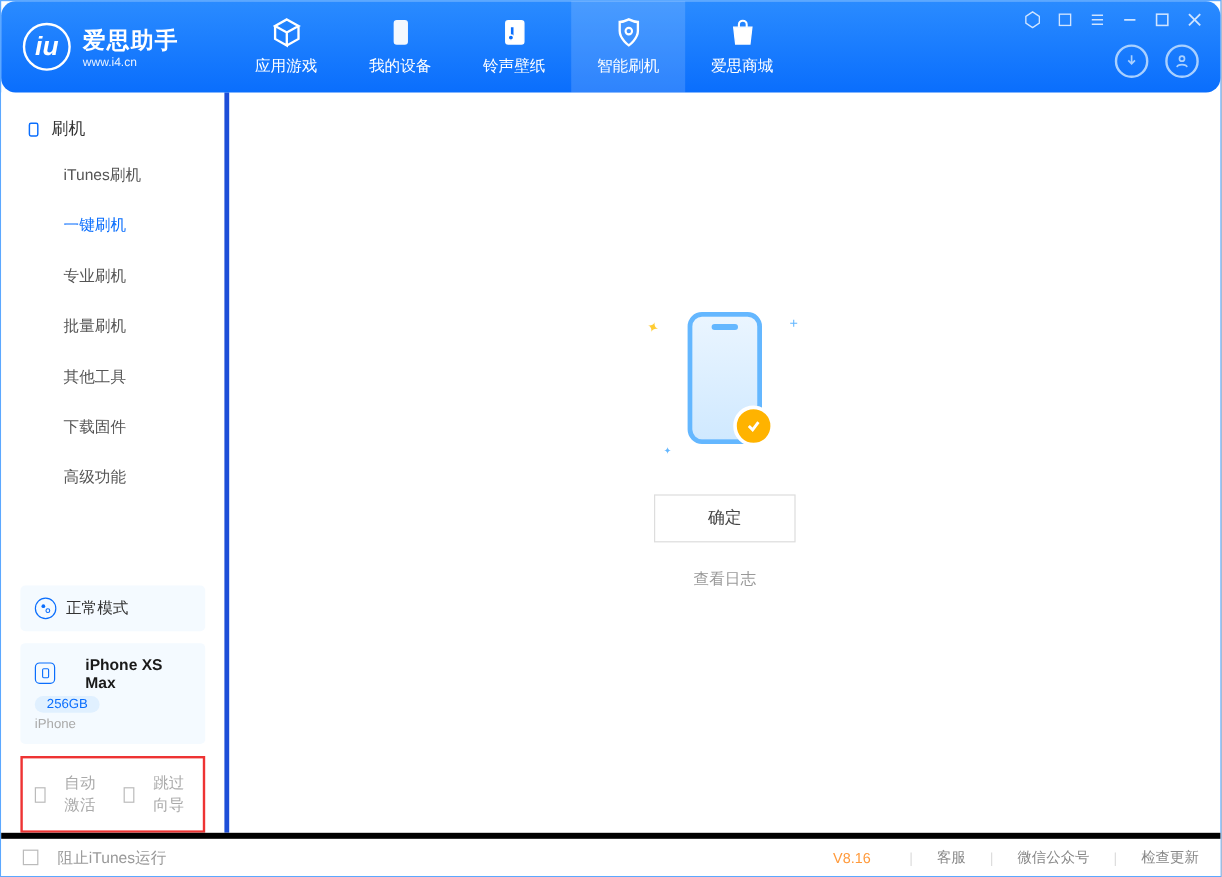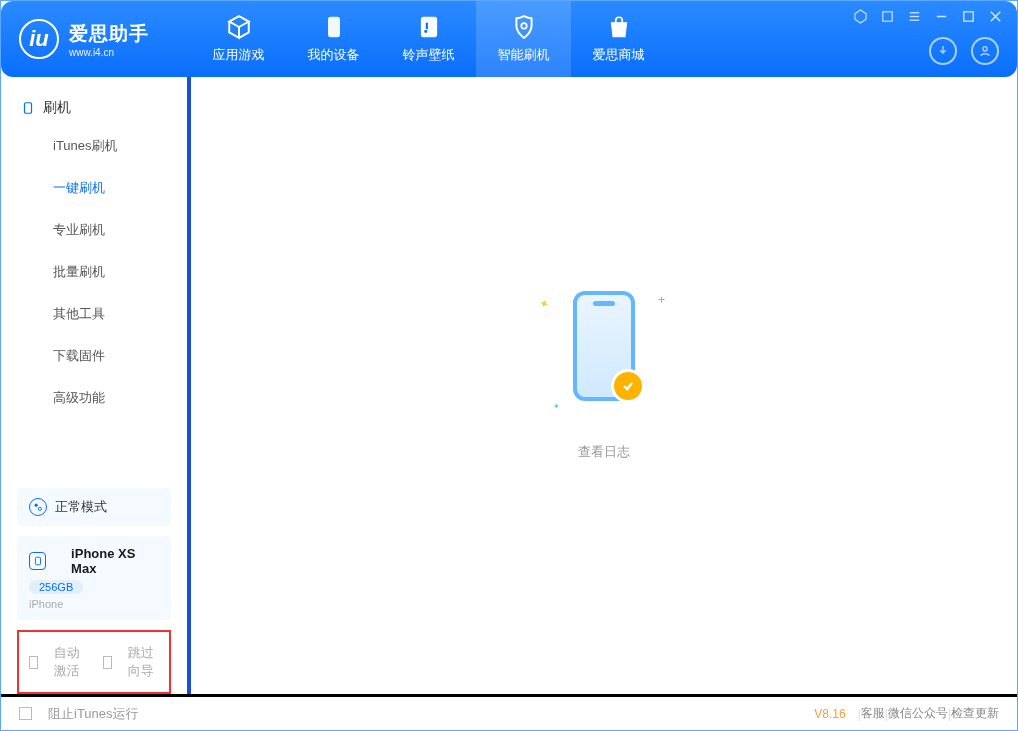--- a/index.html
+++ b/index.html
@@ -49,23 +49,23 @@
   .badge { position:absolute; right:34px; bottom:18px; width:34px; height:34px; background:#ffb300; border-radius:50%; display:flex; align-items:center; justify-content:center; border:3px solid #fff; }
   .badge svg { stroke:#fff; stroke-width:3; fill:none; }
   .sparkle { position:absolute; font-size:12px; }
   .sp1 { color:#ffcc33; left:10px; top:26px; transform: rotate(20deg);} 
   .sp2 { color:#64b7ff; right:14px; top:22px; }
   .sp3 { color:#64b7ff; left:24px; bottom:10px; font-size:8px;}
   .success-title { font-size:20px; color:#333; font-weight:500; }
   .ok-btn { border:1px solid #ddd; background:#fff; padding: 10px 44px; font-size:14px; color:#444; cursor:pointer; }
   .view-log { color:#999; font-size:13px; cursor:pointer; }
   
-  .footer { height: 36px; border-top: 3px solid #000000; display:flex; align-items: center; padding: 0 18px; color:#999; font-size:12px; background:#fff;}
+  .footer { height: 36px; border-top: 5px solid #000000; display:flex; align-items: center; padding: 0 18px; color:#999; font-size:12px; background:#fff;}
   .footer .left { display:flex; align-items:center; gap:8px; flex:1;}
-  .footer .right { display:flex; align-items:center; gap: 0; }
+  .footer .right { display:flex; align-items:center; gap: 20px; }
   .footer .right a { color:#888; cursor:pointer; }
   .footer .divider { color:#ddd; }
   .version { color:#ff9a3c; margin-right: 12px;}
 </style>
 </head>
 <body>
 
 <div class="window">
   <div class="header">
     <div class="brand">
@@ -229,20 +229,21 @@
           <span class="sparkle sp1">✦</span>
           <span class="sparkle sp2">+</span>
           <span class="sparkle sp3">✦</span>
           <div class="phone"></div>
           <div class="badge">
               <svg viewBox="0 0 20 20" width="16" height="16">
                 <path d="M5 10 L9 14 L15 6"></path>
               </svg>
             </div>
         </div>
+        <button class="ok-btn">确定</button>
         <a class="view-log">查看日志</a>
       </div>
     </div>
   </div>
 
   <div class="footer">
     <div class="left">
       <label class="chk" style="color:#999;">
           <span class="box"></span>
           <span>阻止iTunes运行</span>

